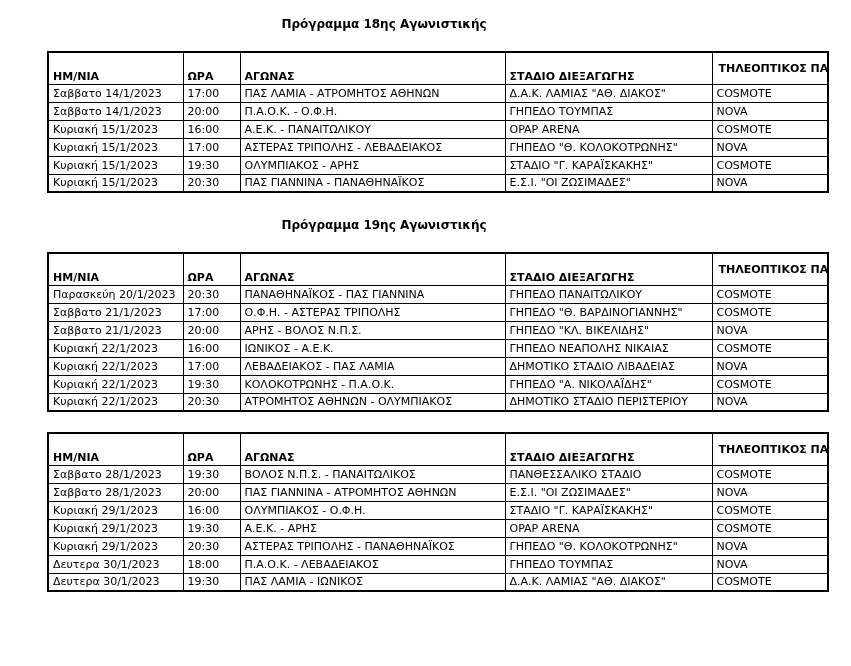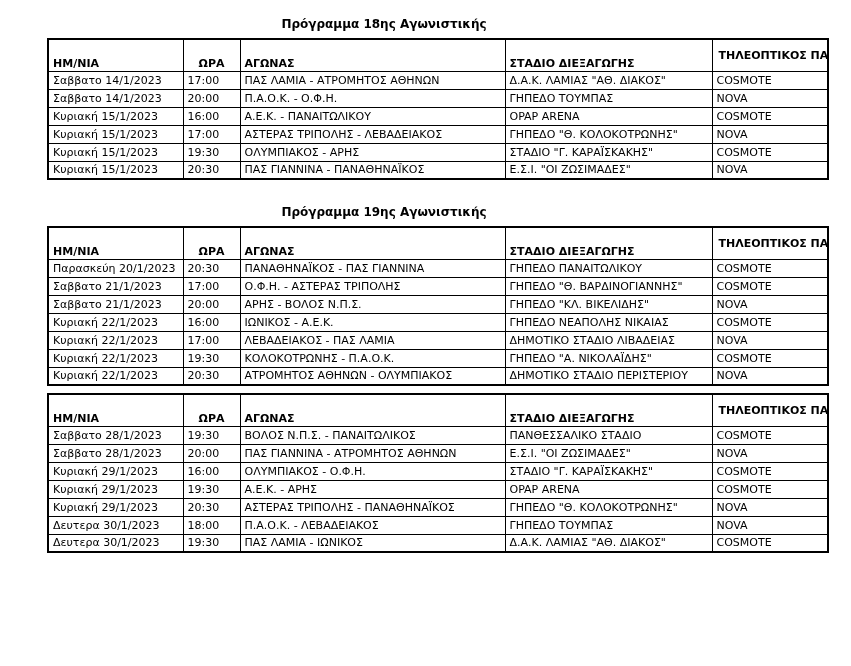--- a/index.html
+++ b/index.html
@@ -26,40 +26,40 @@
     white-space: nowrap;
   }
   .section-1 .title { padding-top: 17px; }
   .section-2 .title { padding-top: 25px; }
   .section-3 .title { padding-top: 18px; }
 
   table.schedule {
     border-collapse: collapse;
     table-layout: fixed;
     width: 780px;
-    margin-top: 7px;
+    margin-top: 20px;
     border: 2px solid #000000;
   }
   table.schedule th,
   table.schedule td {
     border: 1px solid #000000;
     font-size: 11px;
     overflow: hidden;
     white-space: nowrap;
   }
   thead tr { height: 32px; }
   tbody tr { height: 18px; }
 
   th {
     font-weight: bold;
     vertical-align: bottom;
     text-align: left;
     padding: 0 4px 1px 4px;
   }
-  th.c-time { text-align: center; }
+  th.c-time { }
   th.c-provider {
     text-align: center;
     vertical-align: middle;
     white-space: normal;
     line-height: 13px;
     padding: 2px 6px;
   }
   td {
     padding: 0 4px;
     vertical-align: middle;

